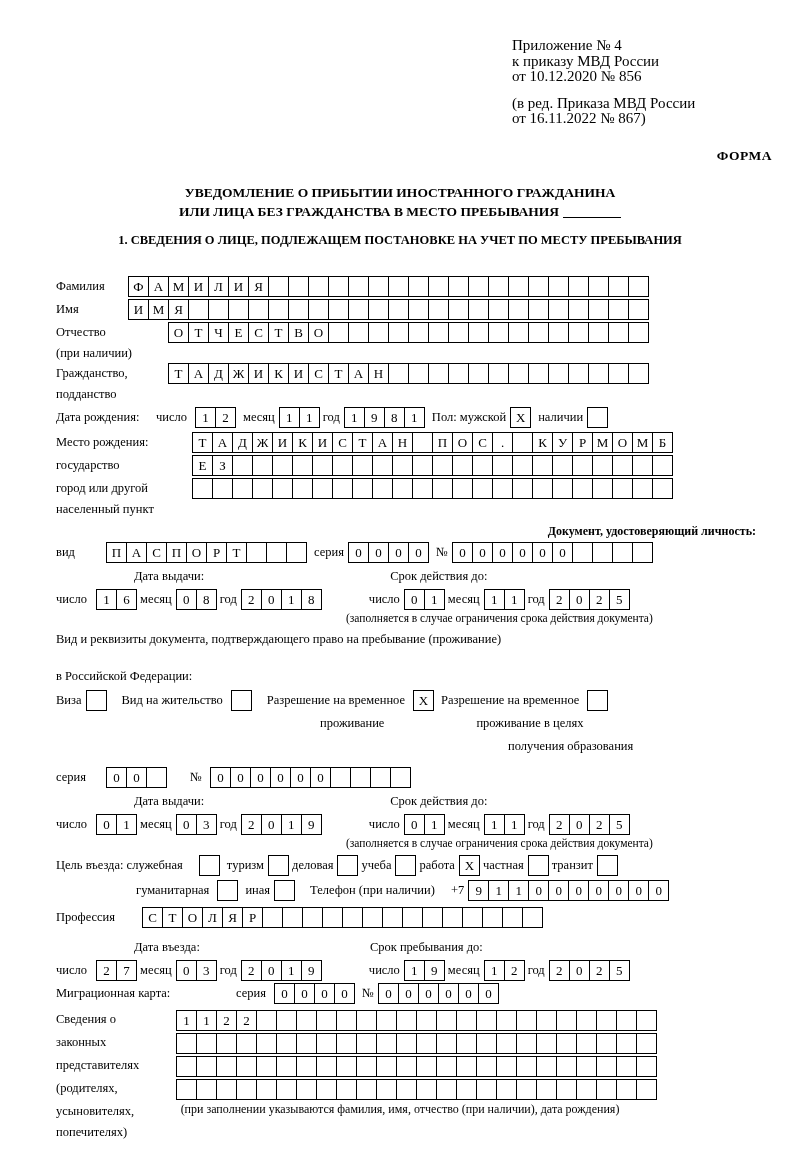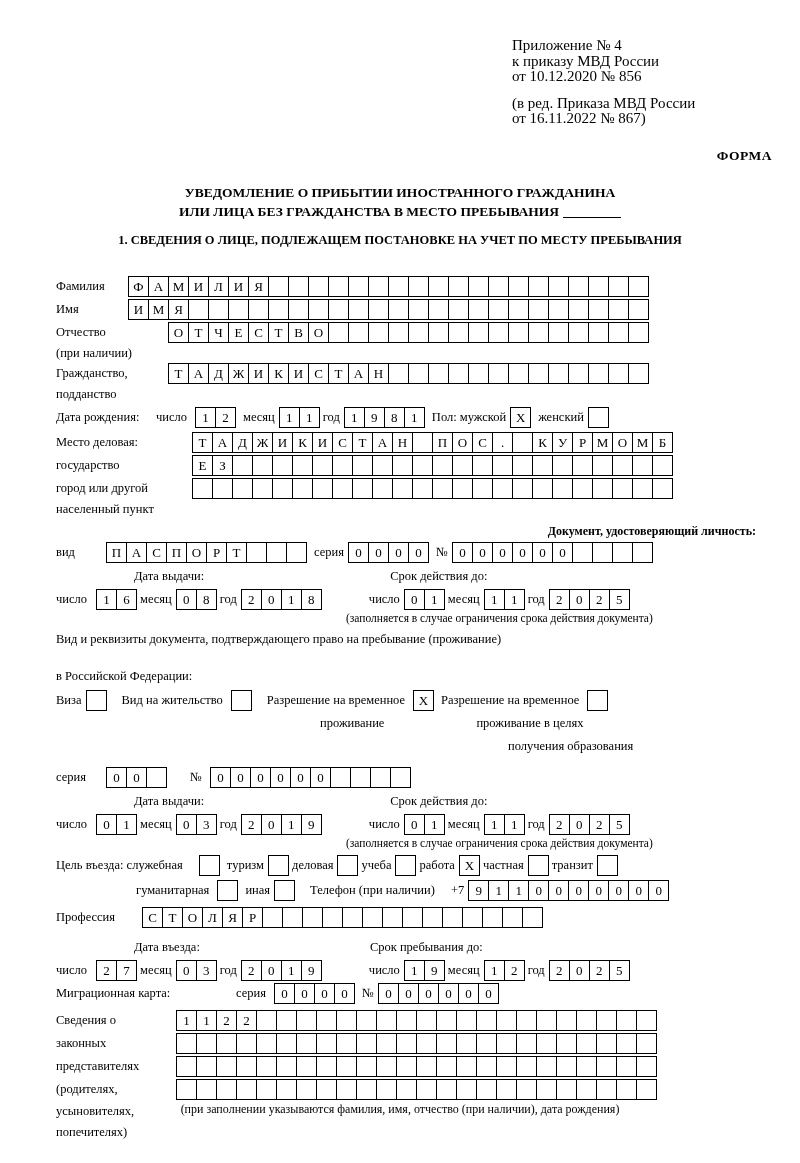--- a/index.html
+++ b/index.html
@@ -69,21 +69,21 @@
   }
   .form-body {
     position: absolute;
     top: 276px;
     left: 56px;
     width: 700px;
     font-size: 12.5px;
   }
   .row {
     display: flex;
-    align-items: center;
+    align-items: flex-start;
     margin-bottom: 2px;
   }
   .lbl {
     font-size: 12.5px;
     line-height: 21px;
     white-space: nowrap;
   }
   .boxes {
     display: flex;
   }
@@ -301,29 +301,29 @@
           <div class="bx">8</div>
           <div class="bx">1</div>
         </div>
       <div class="sp8"></div>
       <div class="lbl">Пол: мужской</div>
       <div class="sp4"></div>
       <div class="boxes" id="bx-male">
           <div class="bx">X</div>
         </div>
       <div class="sp8"></div>
-      <div class="lbl">женский</div>
+      <div class="lbl">наличии</div>
       <div class="sp4"></div>
       <div class="boxes" id="bx-female">
           <div class="bx"></div>
         </div>
     </div>
 
     <div class="row" style="margin-top:4px">
-      <div class="lbl" style="width:136px">Место деловая:</div>
+      <div class="lbl" style="width:136px">Место рождения:</div>
       <div class="boxes" id="bx-birthstate">
           <div class="bx">Т</div>
           <div class="bx">А</div>
           <div class="bx">Д</div>
           <div class="bx">Ж</div>
           <div class="bx">И</div>
           <div class="bx">К</div>
           <div class="bx">И</div>
           <div class="bx">С</div>
           <div class="bx">Т</div>

